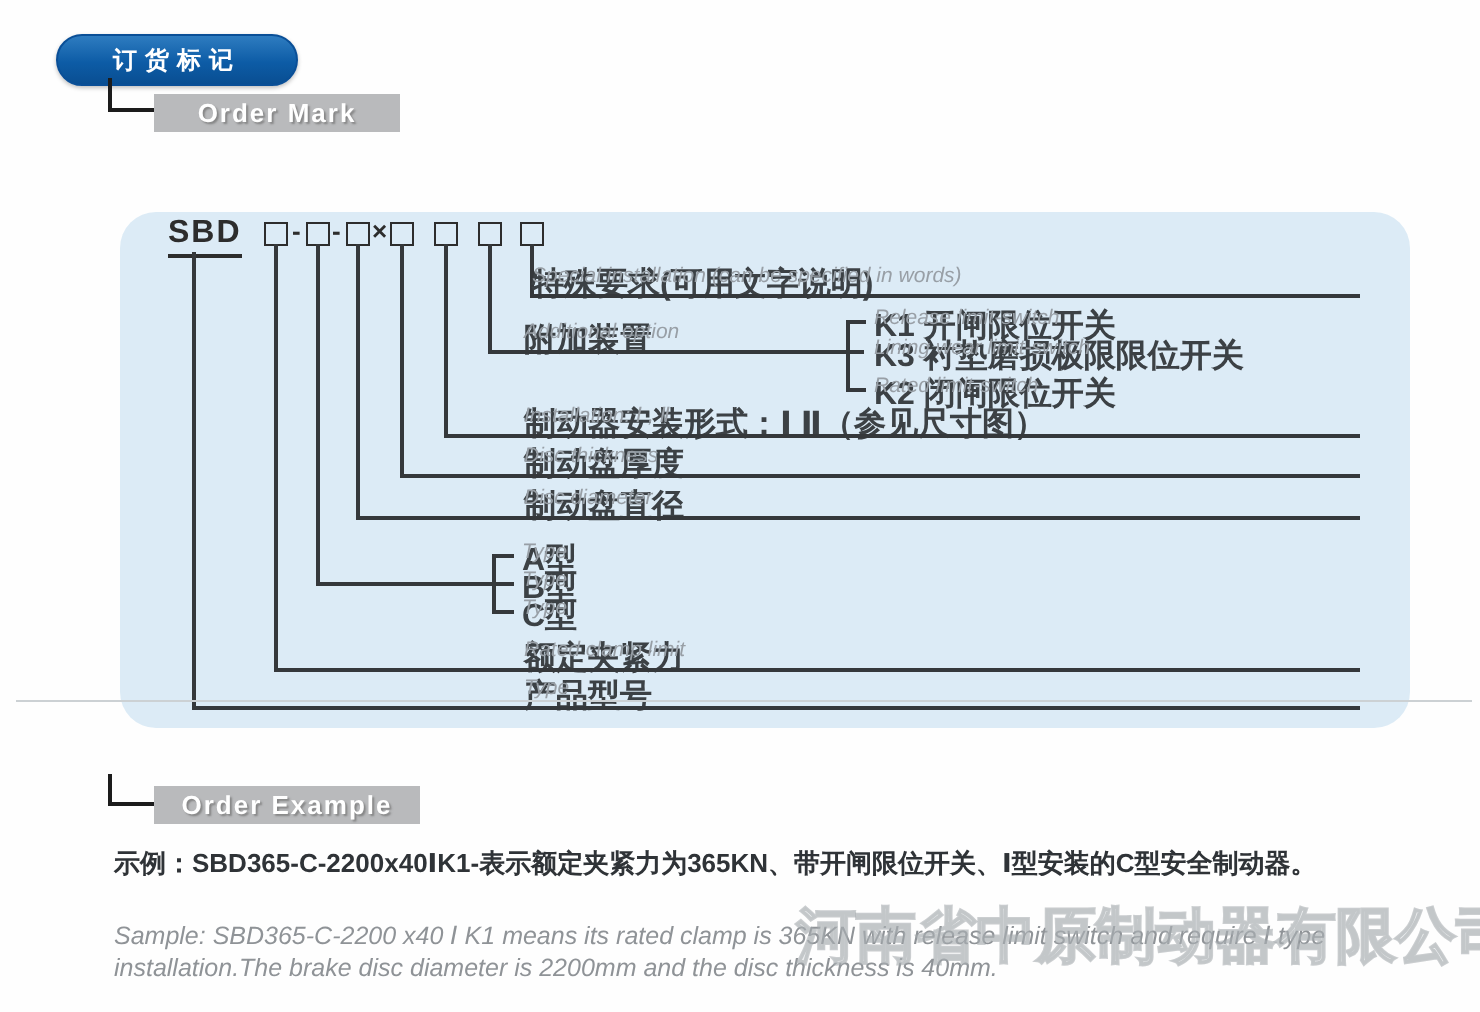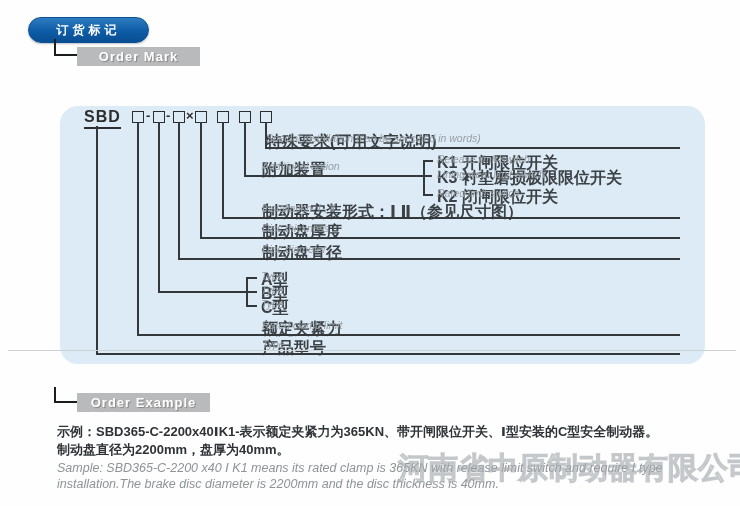--- a/index.html
+++ b/index.html
@@ -160,21 +160,20 @@
   <div class="divider"></div>
 
   <div class="conn" style="left:54px;top:387px;width:2px;height:16px;"></div>
   <div class="conn" style="left:54px;top:401px;width:24px;height:2px;"></div>
   <div class="graybar" style="left:77px;top:393px;width:133px;height:19px;">
     <span>Order Example</span>
   </div>
 
   <div class="zh-example">
     <div>示例：SBD365-C-2200x40ⅠK1-表示额定夹紧力为365KN、带开闸限位开关、Ⅰ型安装的C型安全制动器。</div>
-    <div>制动盘直径为2200mm，盘厚为40mm。</div>
   </div>
   <div class="en-example">
     <div>Sample: SBD365-C-2200 x40 Ⅰ K1 means its rated clamp is 365KN with release limit switch and require Ⅰ type</div>
     <div>installation.The brake disc diameter is 2200mm and the disc thickness is 40mm.</div>
   </div>
 
   <div class="watermark">河南省中原制动器有限公司</div>
 
 </div>
 

